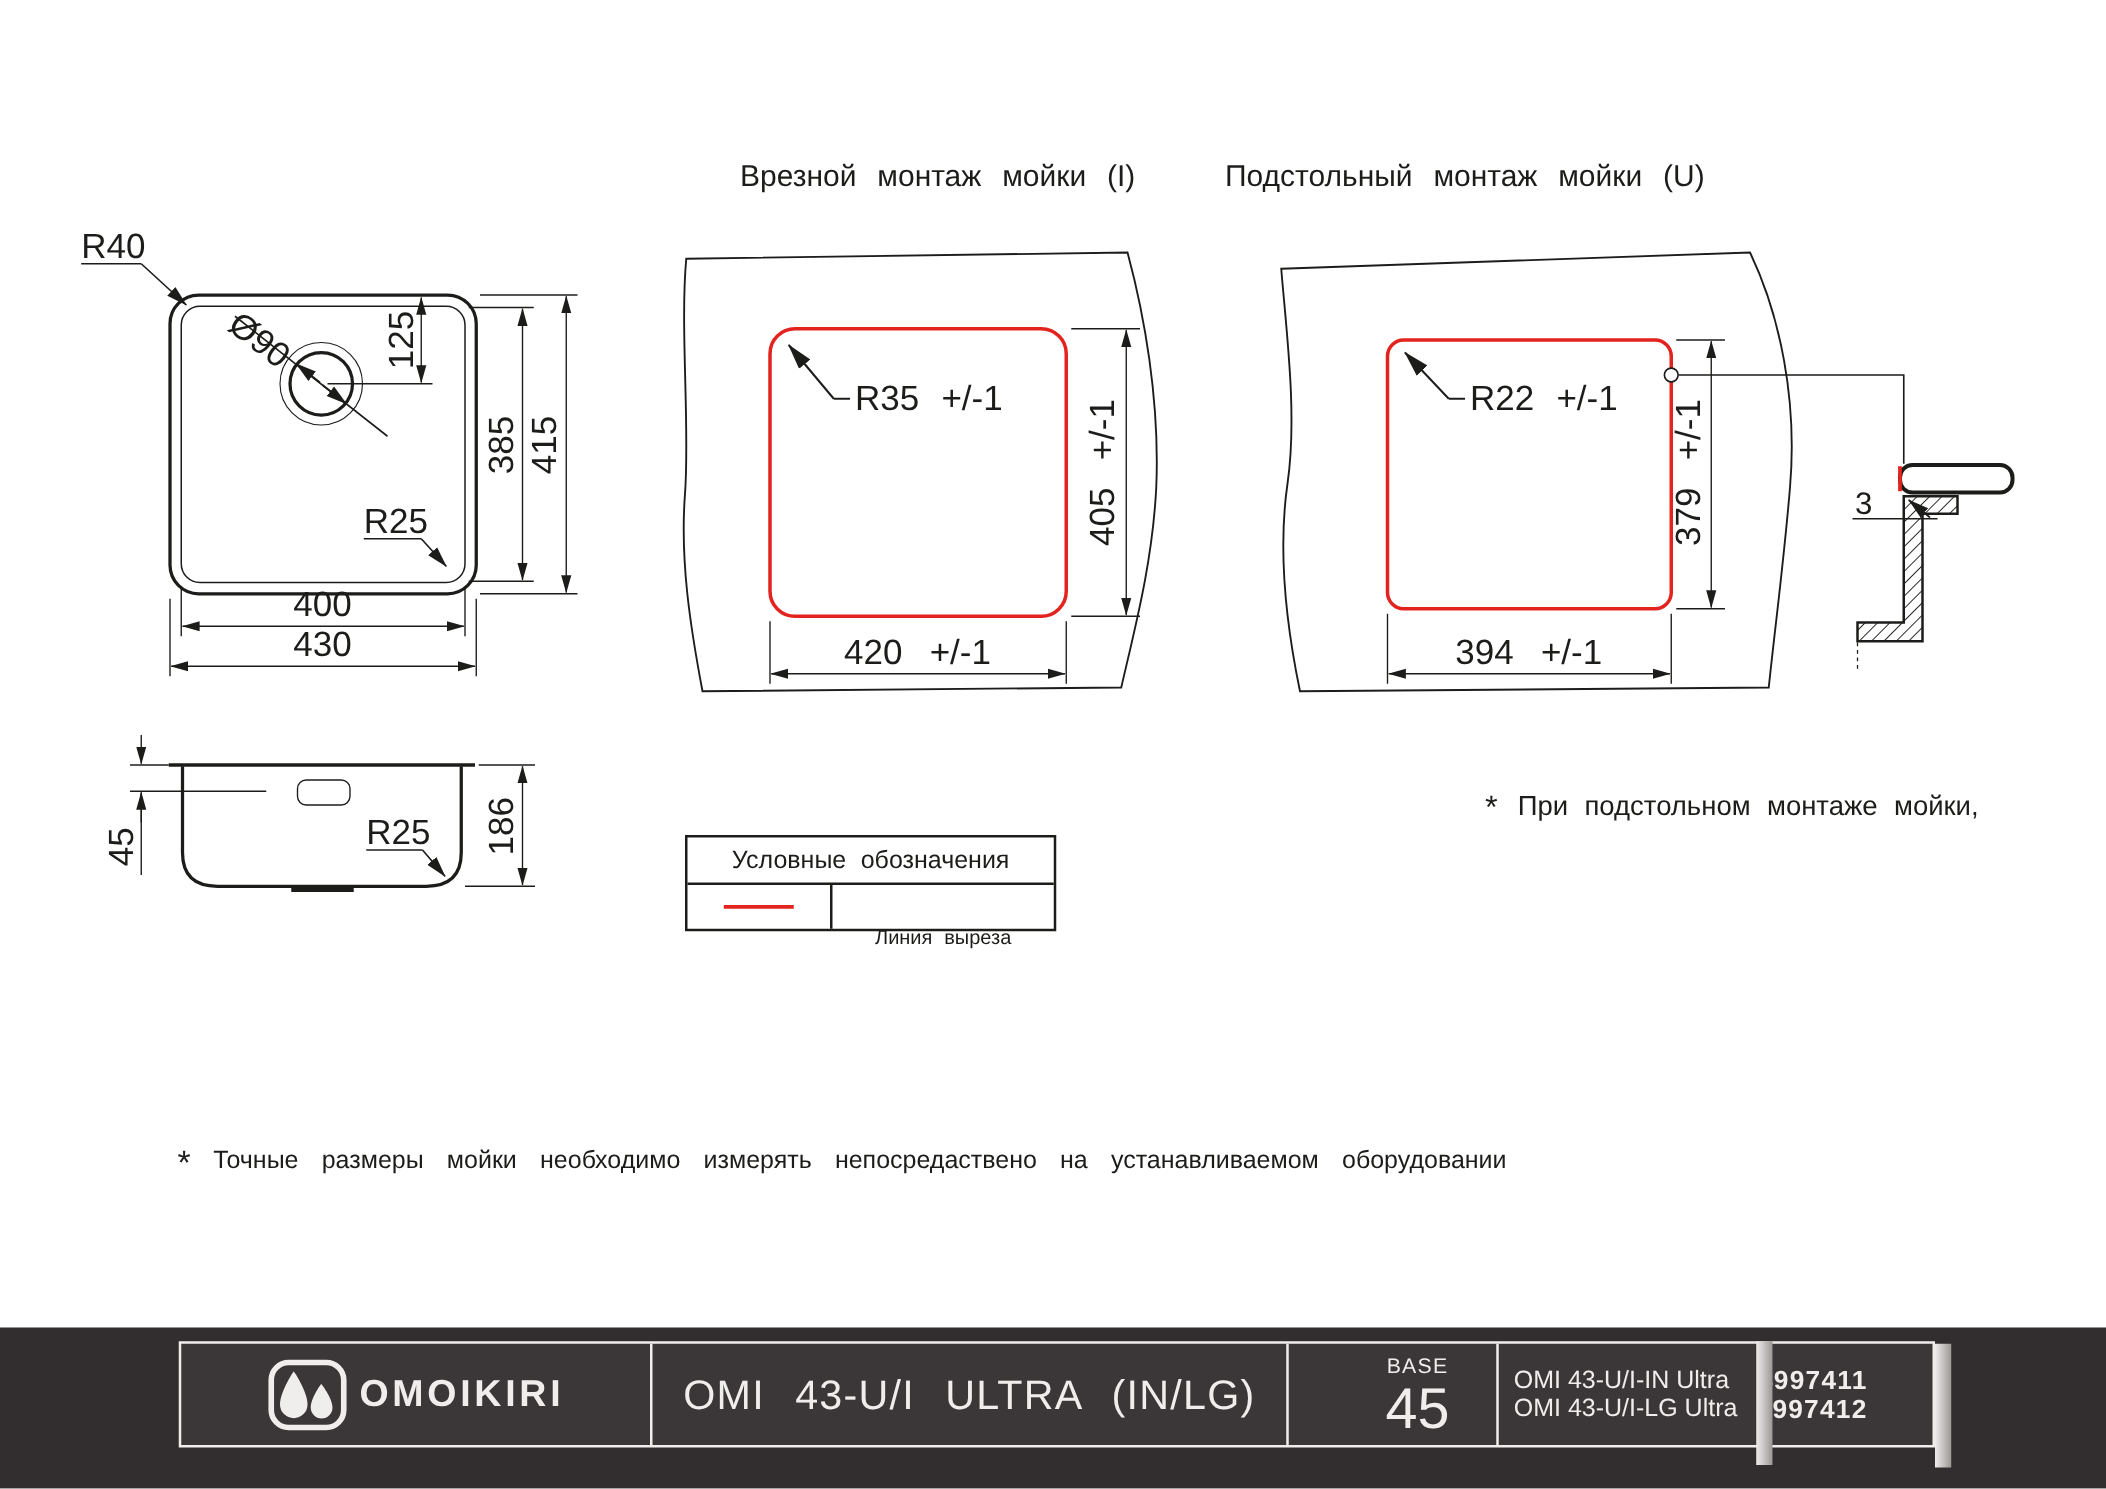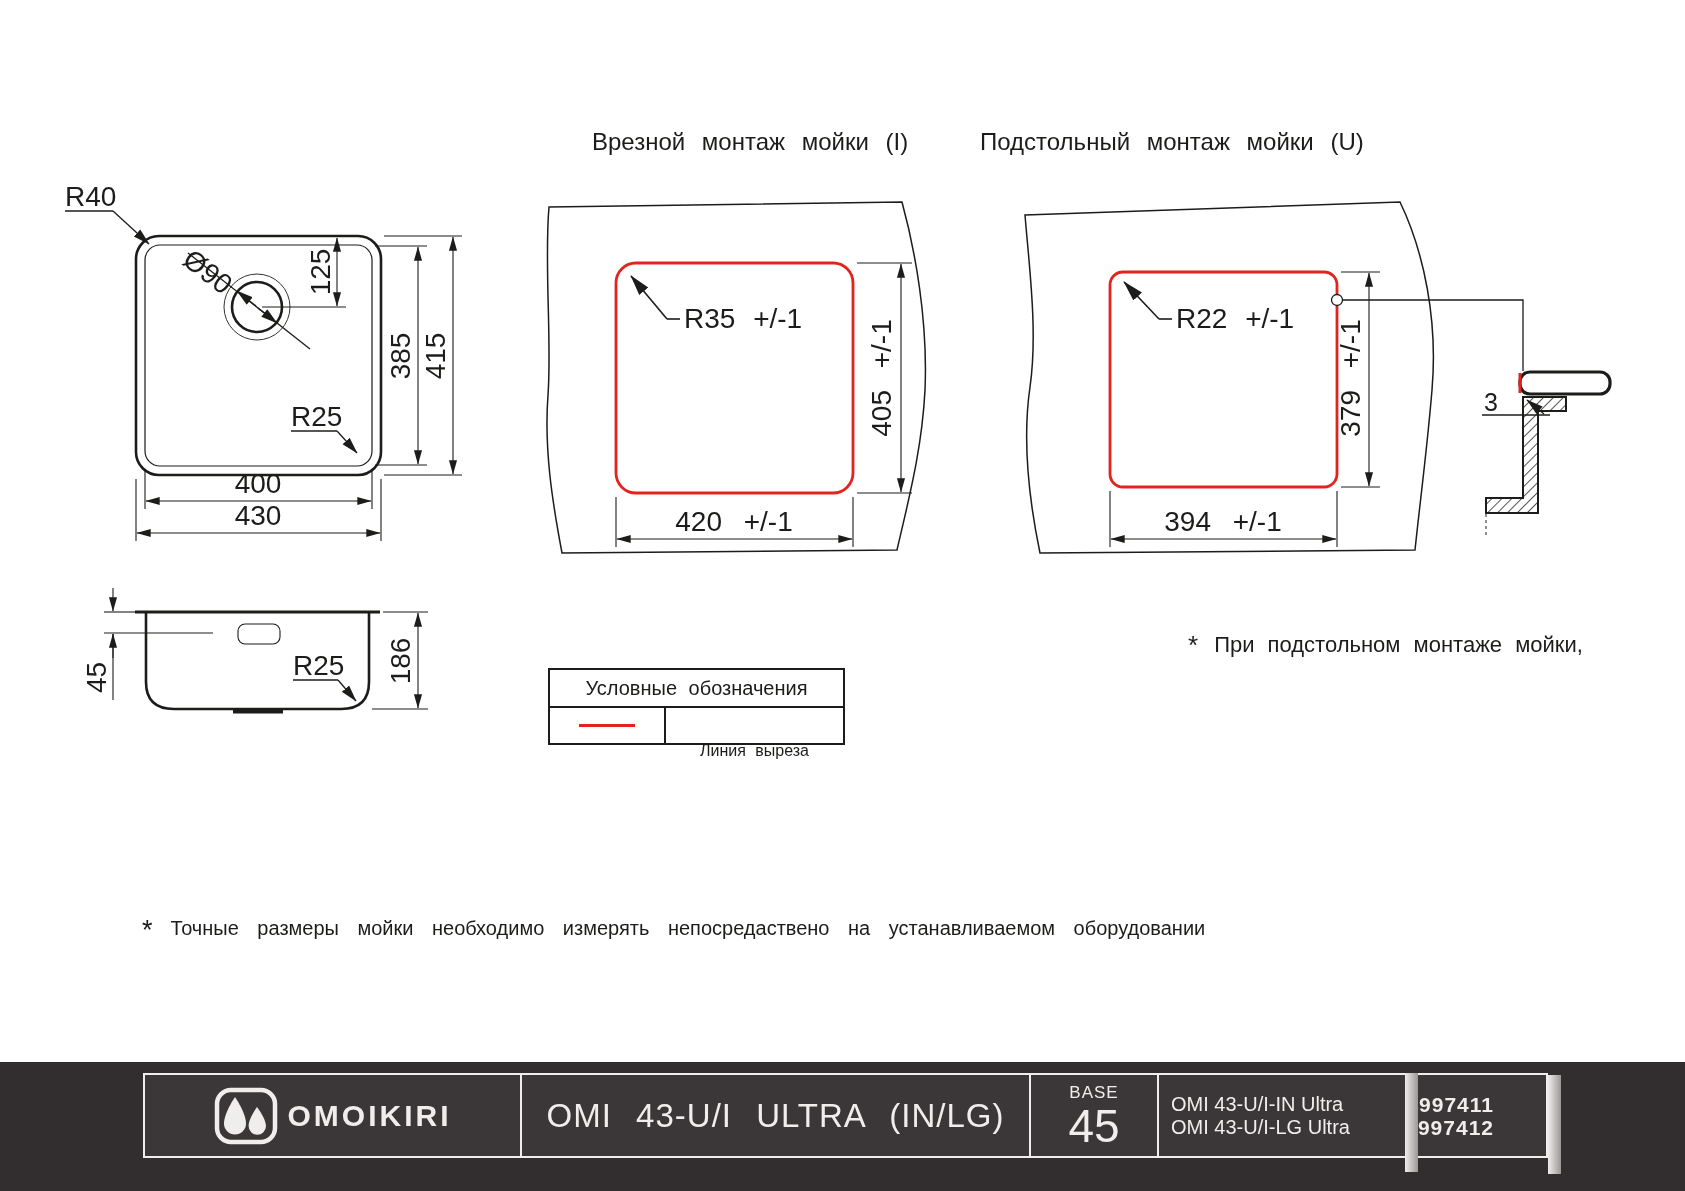--- a/index.html
+++ b/index.html
@@ -25,21 +25,21 @@
   .legend-swatch{width:56px;height:3px;background:#e3231e;}
   .legend-label-cell{flex:1;display:flex;align-items:center;justify-content:center;
                      font-size:16px;word-spacing:5px;margin-top:43px;}
   .footer-band{position:absolute;left:0;top:1062px;width:1685px;height:129px;background:#322d2e;}
   .footer-panel{position:absolute;left:143px;top:1073px;width:1405px;height:85px;background:#3b3637;
                 border:2px solid #f0eeec;box-sizing:border-box;display:flex;color:#f0eeec;}
   .fcell{box-sizing:border-box;display:flex;align-items:center;justify-content:center;}
   .fcell-logo{width:377px;border-right:2px solid #f0eeec;gap:10px;}
   .brand{font-size:30px;font-weight:bold;letter-spacing:3px;}
   .fcell-model{width:509px;border-right:2px solid #f0eeec;font-size:33px;letter-spacing:1px;word-spacing:14px;white-space:nowrap;}
-  .fcell-base{width:128px;border-right:2px solid #f0eeec;flex-direction:column;justify-content:center;}
+  .fcell-base{width:128px;border-right:2px solid #f0eeec;flex-direction:column;justify-content:center;margin-left:40px;}
   .base-label{font-size:17px;letter-spacing:1px;line-height:20px;}
   .base-value{font-size:46px;line-height:46px;}
   .fcell-codes{flex:1;flex-direction:column;align-items:stretch;justify-content:center;padding:0 52px 0 12px;}
   .code-row{display:flex;justify-content:space-between;font-size:20px;line-height:23px;white-space:nowrap;}
   .code-row .code{font-size:21px;font-weight:bold;letter-spacing:1px;}
   .page-edge{position:absolute;left:1548px;top:1075px;width:13px;height:99px;
              background:linear-gradient(90deg,#efedec,#9b9795);}
 </style>
 </head>
 <body>

